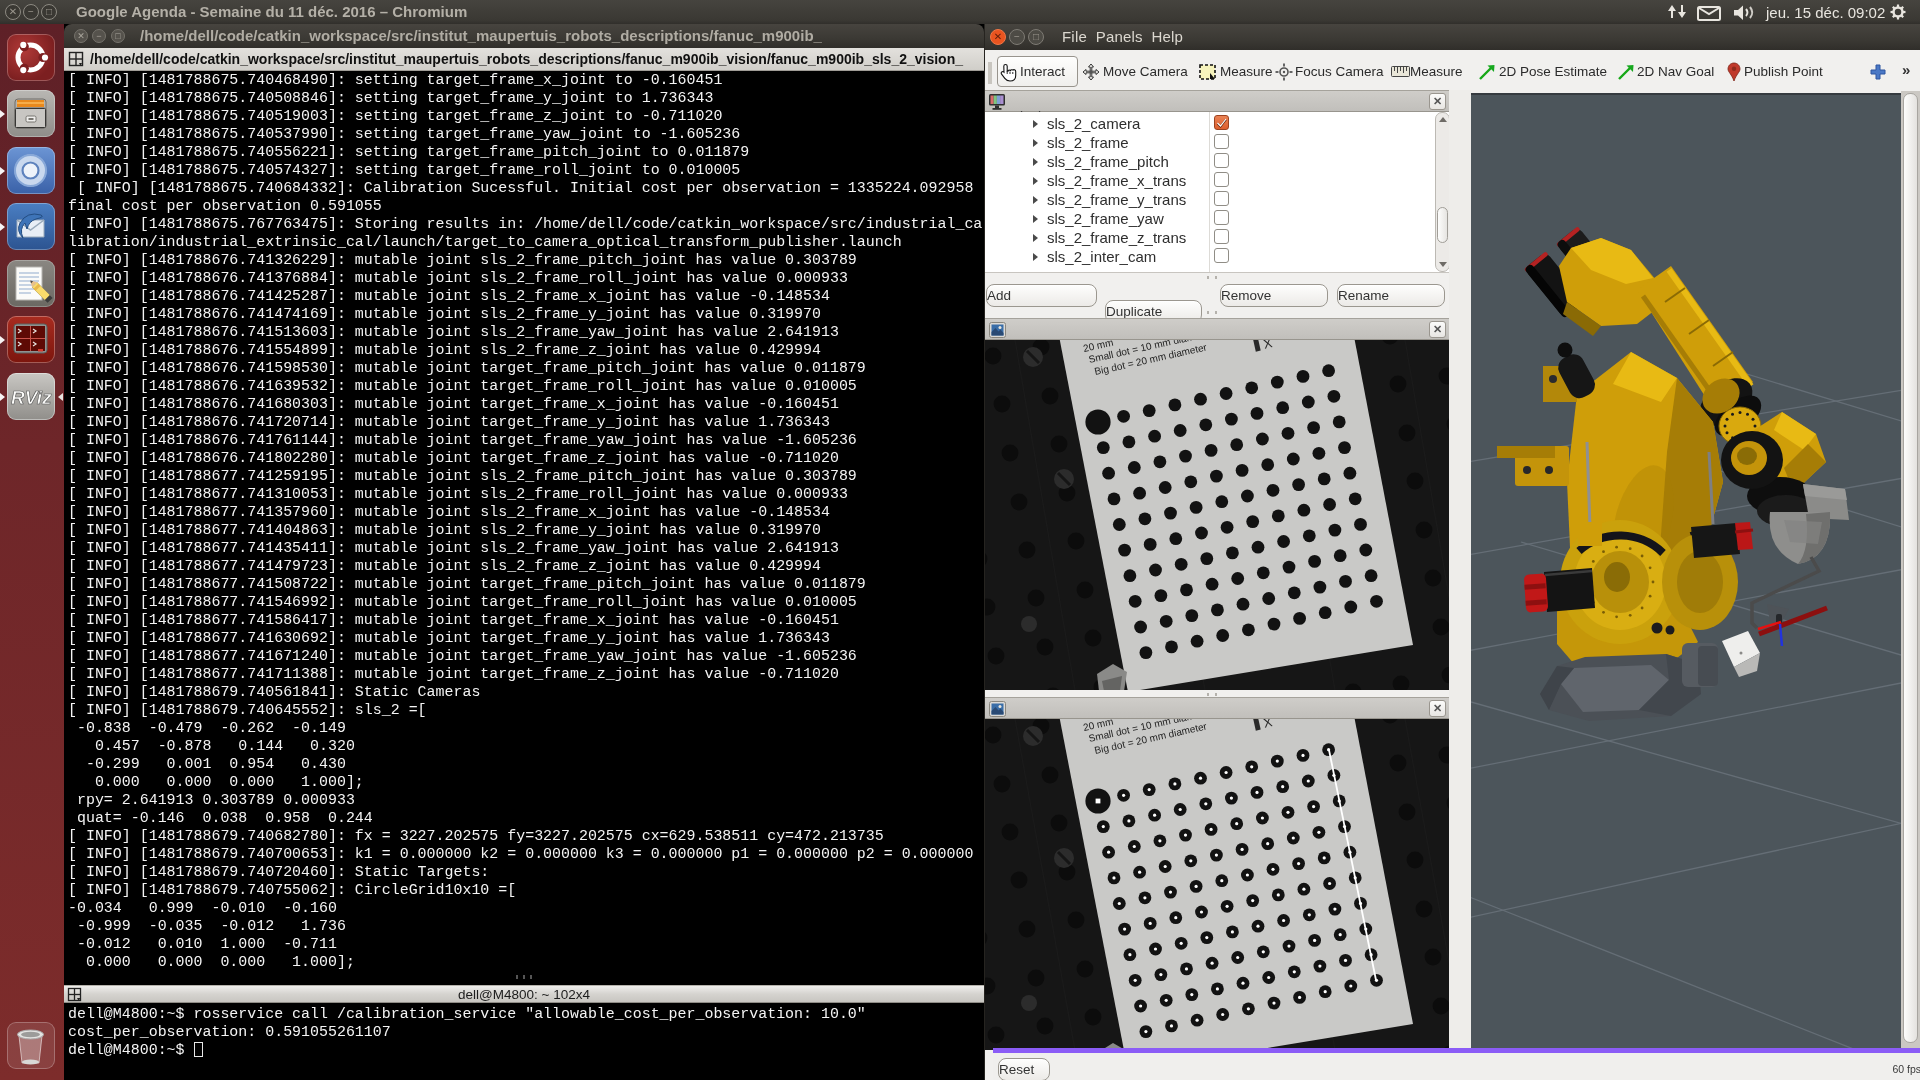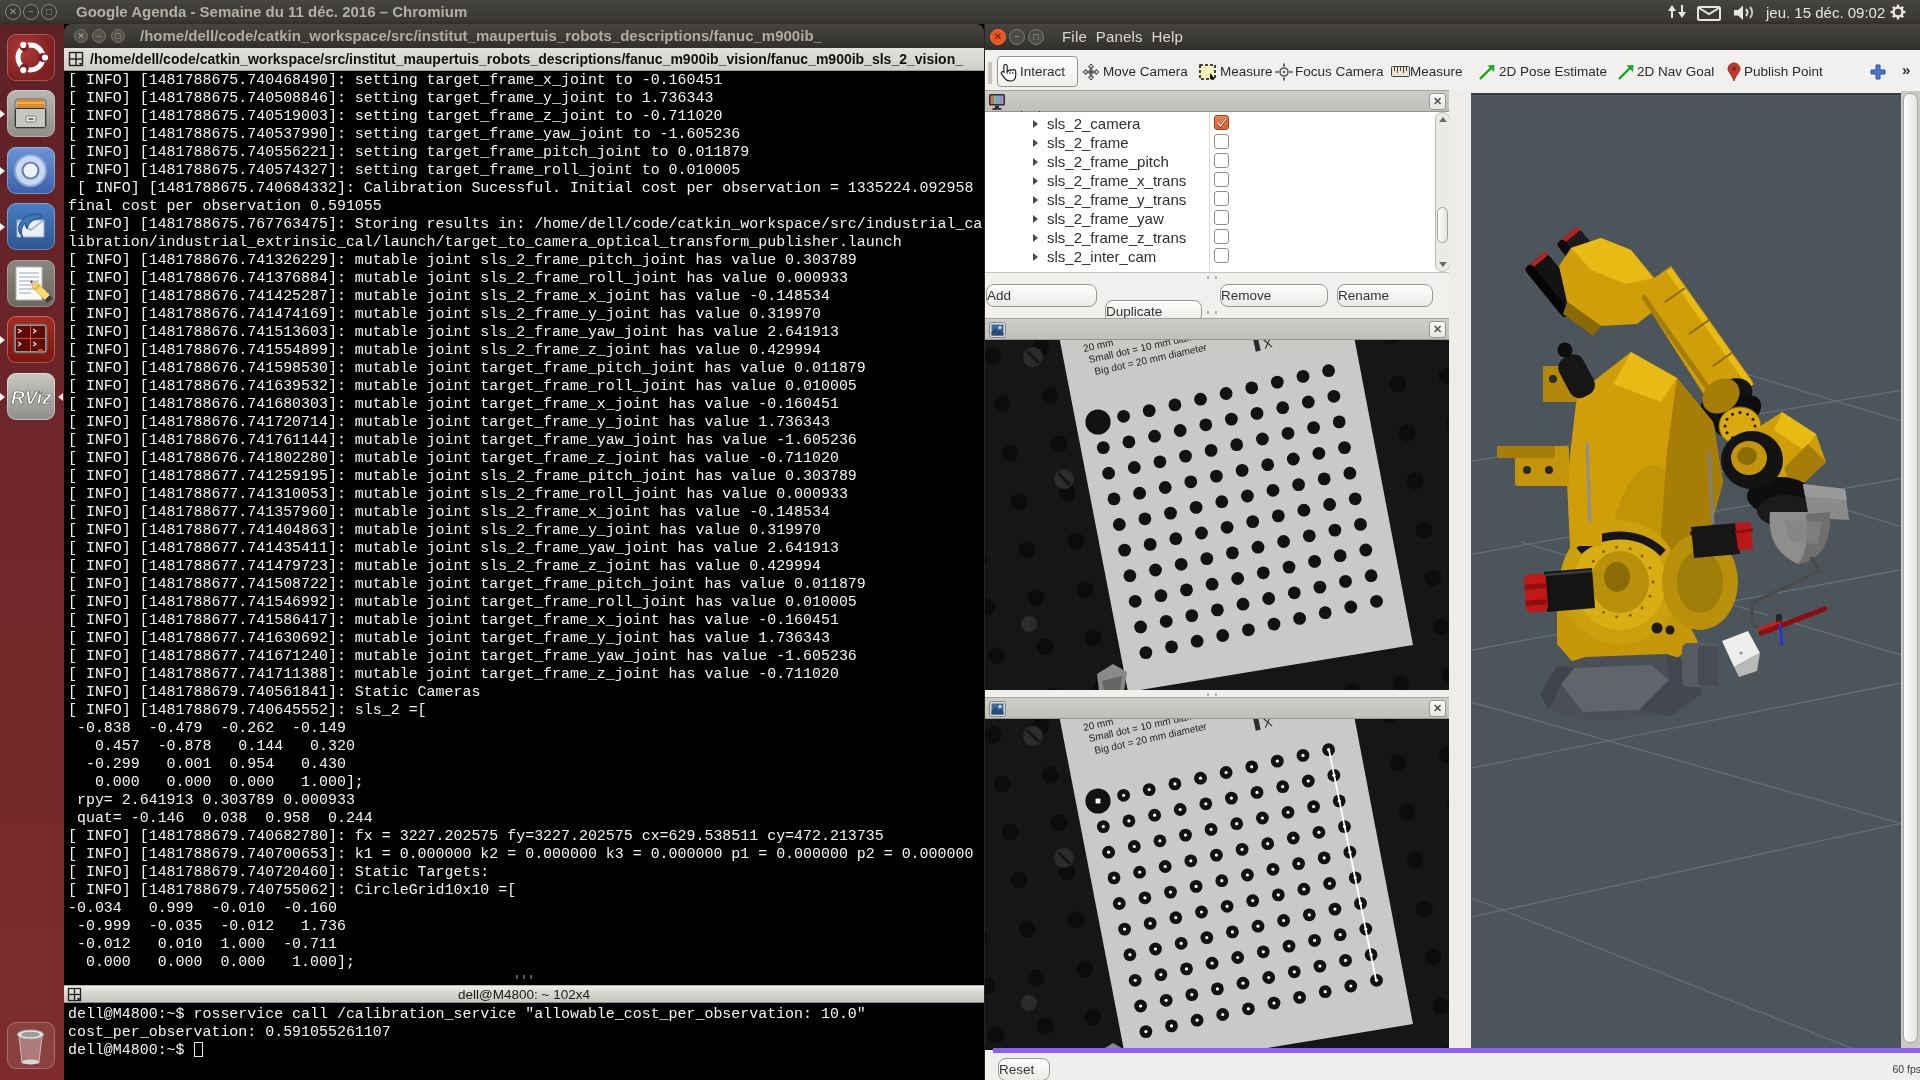--- a/index.html
+++ b/index.html
@@ -391,21 +391,21 @@
 <div class="cb" style="top:136px"></div>
 <div style="position:absolute;left:450px;top:0px;width:15px;height:160px;background:#eceae7;border:1px solid #bcb9b3;border-radius:7px">
 <div style="position:absolute;left:1px;top:94px;width:11px;height:36px;background:linear-gradient(90deg,#fdfdfc,#e6e4e1);border:1px solid #a19e98;border-radius:6px"></div>
 <div style="position:absolute;left:3px;top:4px;width:0;height:0;border-bottom:5px solid #6e6b66;border-left:4px solid transparent;border-right:4px solid transparent"></div>
 <div style="position:absolute;left:3px;bottom:4px;width:0;height:0;border-top:5px solid #6e6b66;border-left:4px solid transparent;border-right:4px solid transparent"></div>
 </div>
     </div>
 <div class="btn" style="left:1px;top:260px;width:111px">Add</div>
 <div class="btn" style="left:120px;top:276px;width:97px">Duplicate</div>
 <div class="btn" style="left:235px;top:260px;width:108px">Remove</div>
-<div class="btn" style="left:352px;top:260px;width:96px">Rename</div>
+<div class="btn" style="left:352px;top:260px;width:108px">Rename</div>
 <div style="position:absolute;left:222px;top:252px;width:10px;height:3px;border-left:2px solid #b5b2ac;border-right:2px solid #b5b2ac;margin:0"></div>
 <div style="position:absolute;left:222px;top:287px;width:10px;height:3px;border-left:2px solid #b5b2ac;border-right:2px solid #b5b2ac;margin:0"></div>
 <div style="position:absolute;left:222px;top:669px;width:10px;height:3px;border-left:2px solid #b5b2ac;border-right:2px solid #b5b2ac;margin:0"></div>
 <div class="abs phead" style="top:294px">
       <svg style="position:absolute;left:4px;top:3px" width="17" height="16">
 <rect x="0.5" y="0.5" width="16" height="15" rx="2" fill="#dcdad6" stroke="#8a877f"></rect>
 <rect x="2.5" y="2.5" width="12" height="11" fill="#3a6ea8"></rect>
 <path d="M2.5 10 L6.5 6 L9.5 9.5 L11.5 7.5 L14.5 11 L14.5 13.5 L2.5 13.5 Z" fill="#2a4a74"></path>
 <circle cx="11" cy="5.5" r="1.5" fill="#e8e4da"></circle>
 </svg>

